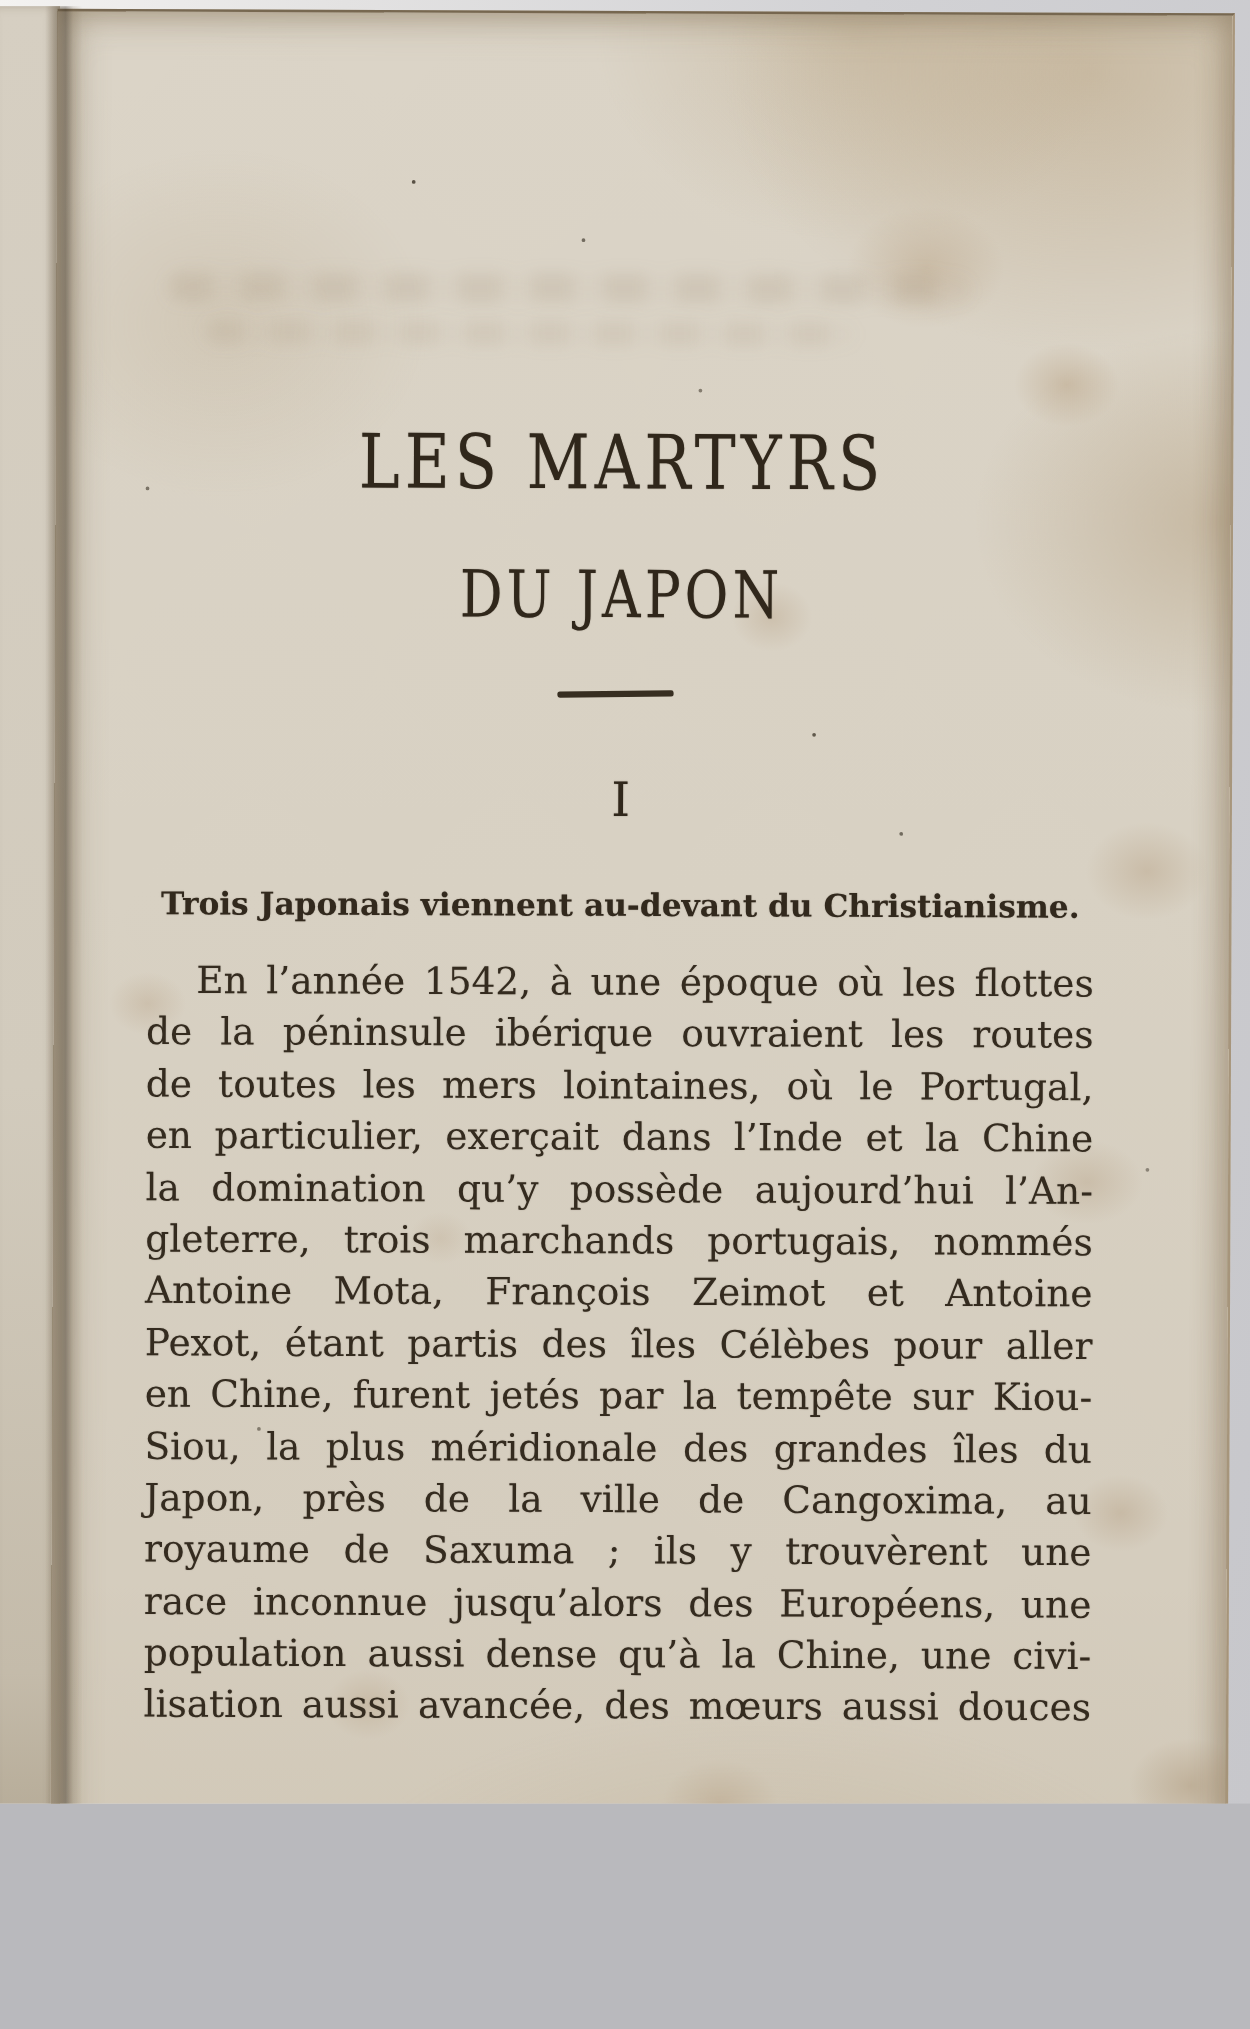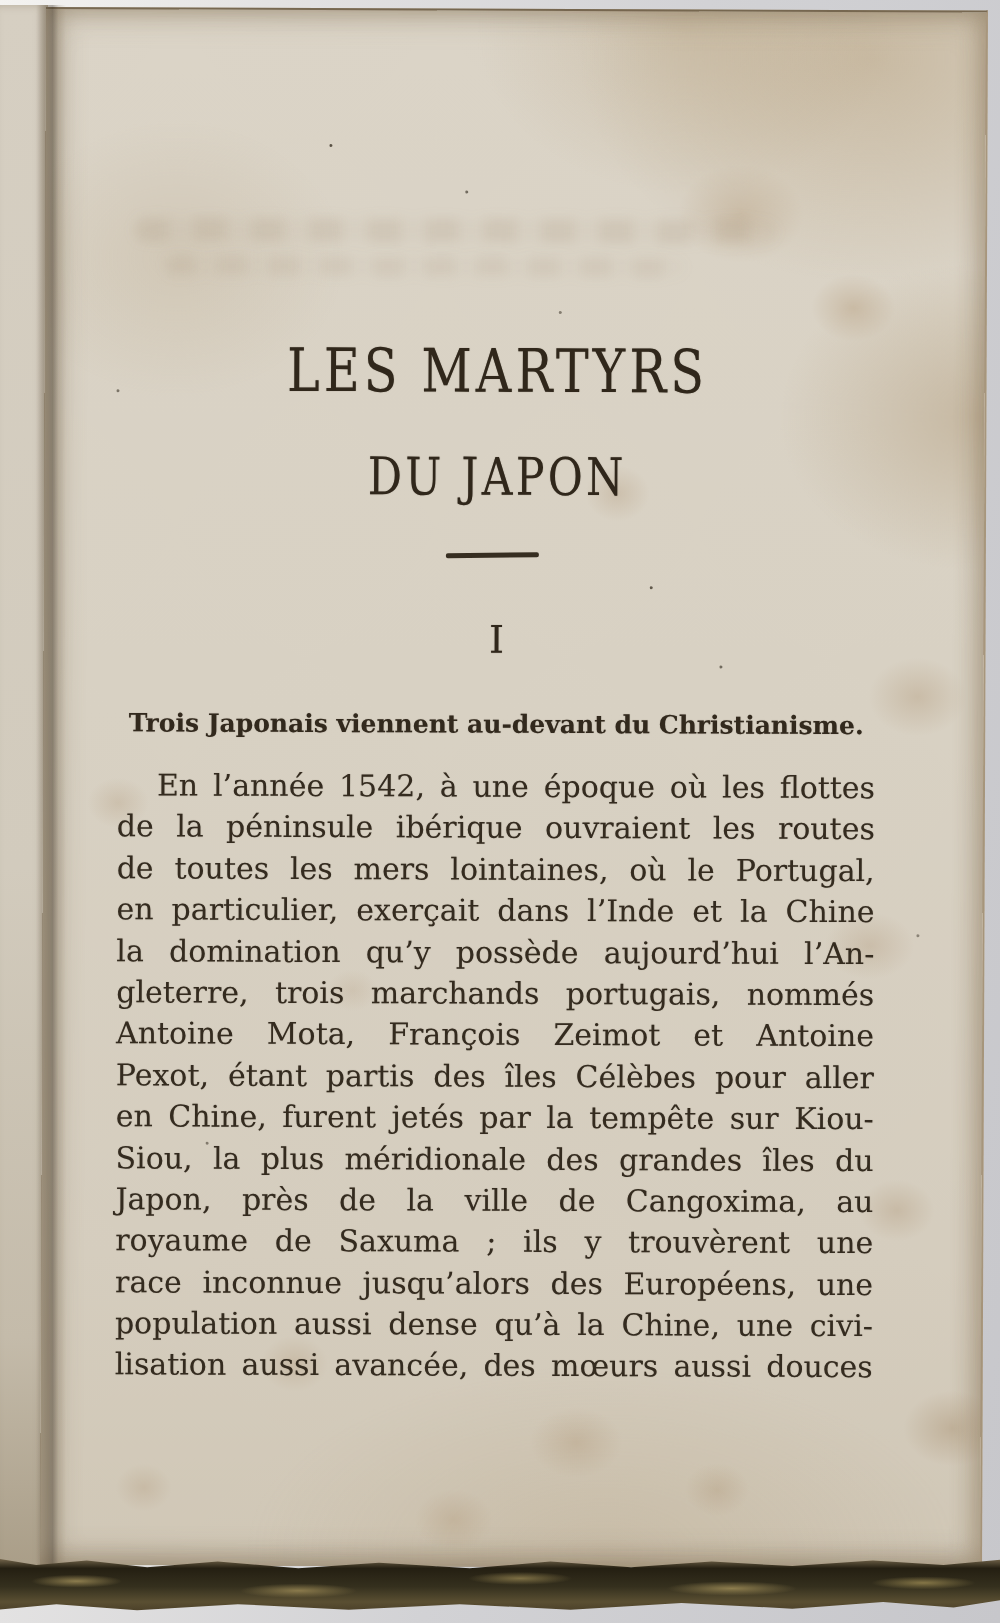--- a/index.html
+++ b/index.html
@@ -1,18 +1,18 @@
 <!DOCTYPE html>
 <html><head>
 <meta charset="utf-8">
 <style>
   * { margin:0; padding:0; box-sizing:border-box; }
   html,body { background:#b9b9bd; }
   .photo {
-    position:relative; width:1000px; height:1623px; overflow:hidden;
+    position:relative; width:1000px; height:1443px; overflow:hidden;
     margin:0 auto;
     background:linear-gradient(100deg,#f4f3f1 0%,#e3e2e2 22%,#d2d2d5 55%,#c7c7cb 100%);
     font-family:"DejaVu Serif", serif;
   }
   
   .prev-page {
     position:absolute; left:0; top:5px; width:48px; height:1568px;
     background:linear-gradient(180deg,#d6cfc2 0%,#d2cbbd 55%,#c4bbaa 85%,#a99d87 100%);
     box-shadow:inset -6px 0 8px rgba(120,105,82,.35);
   }

